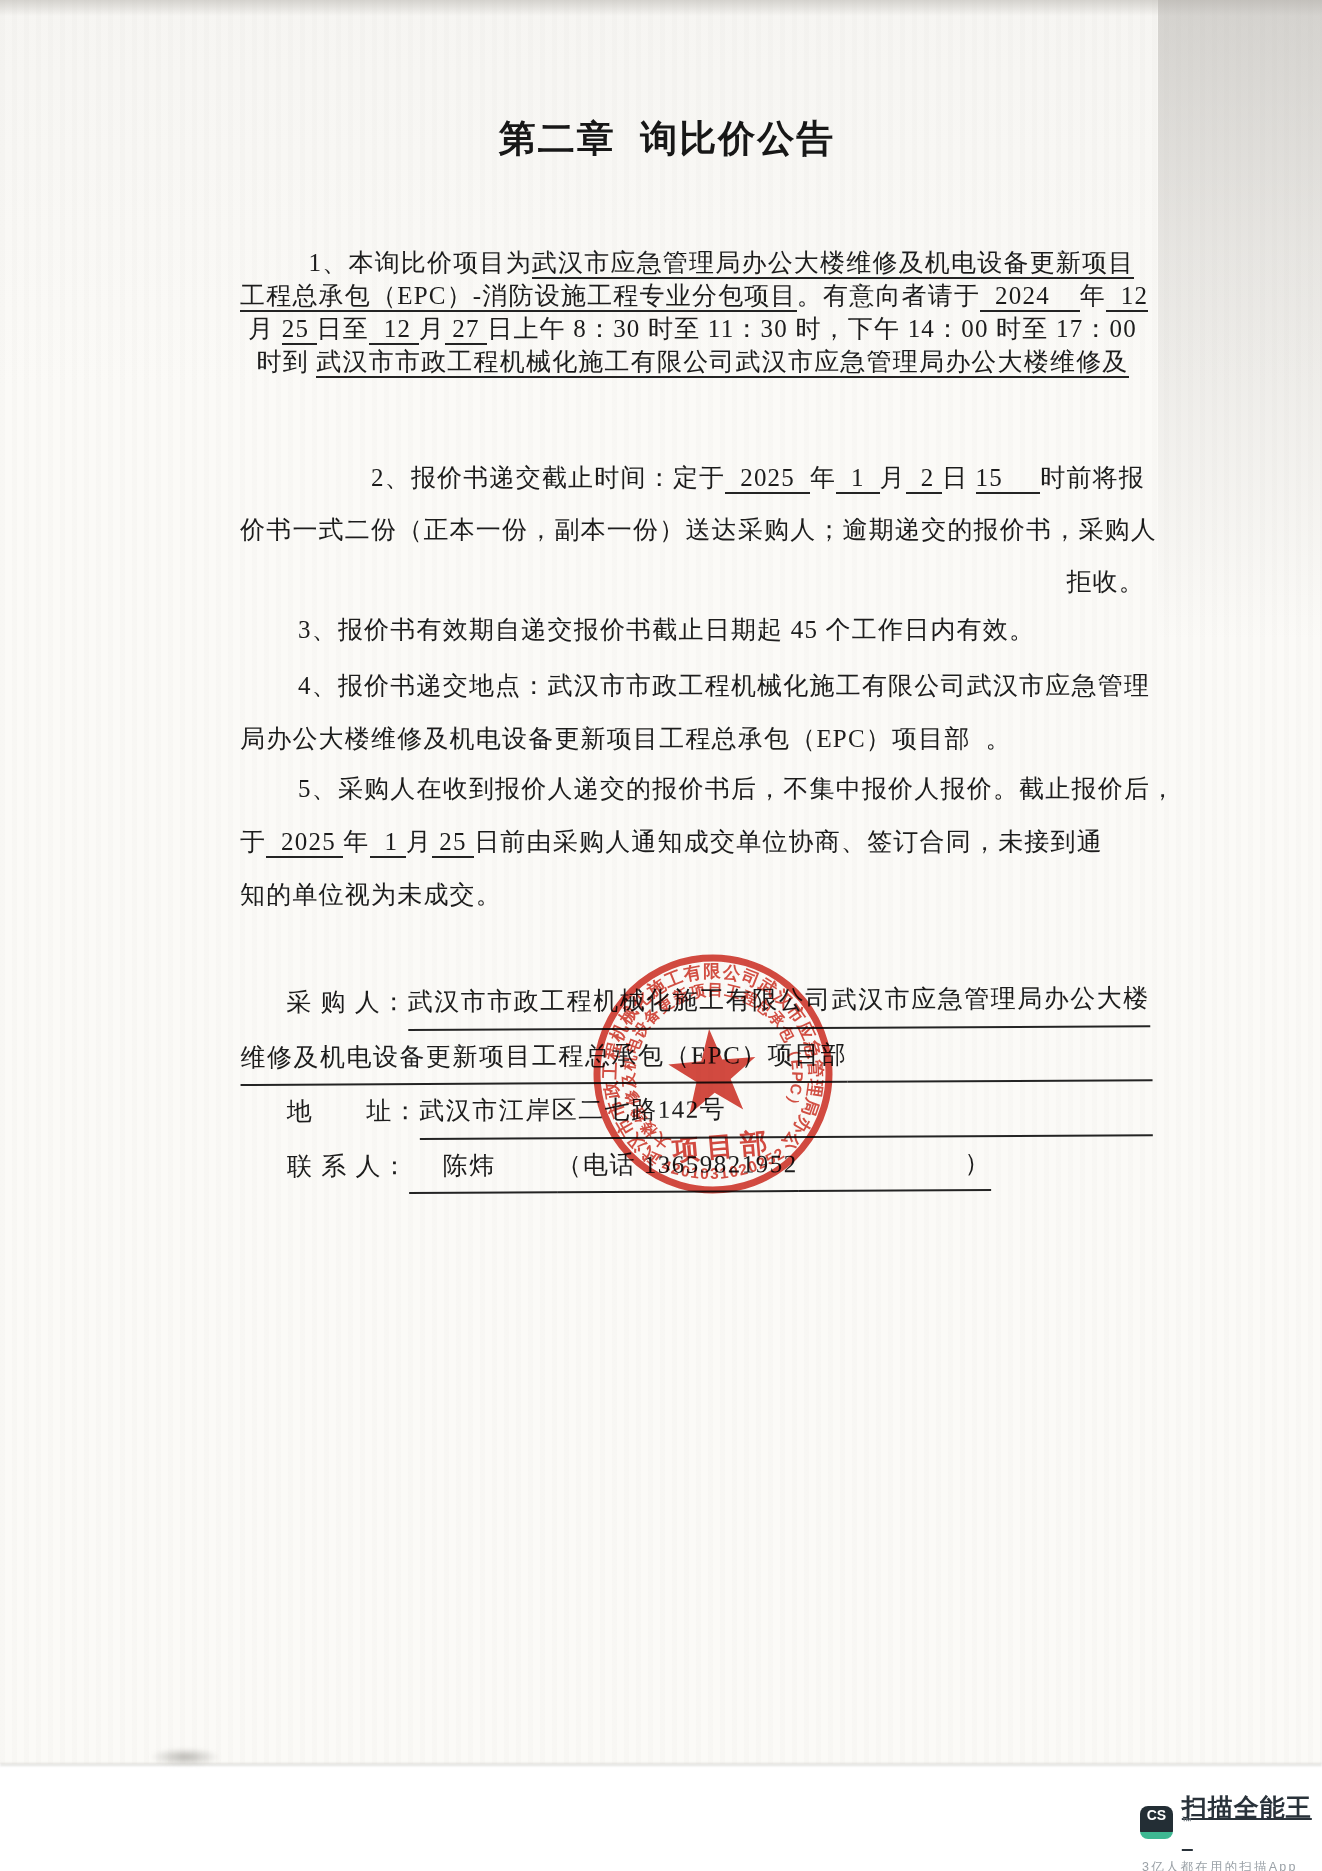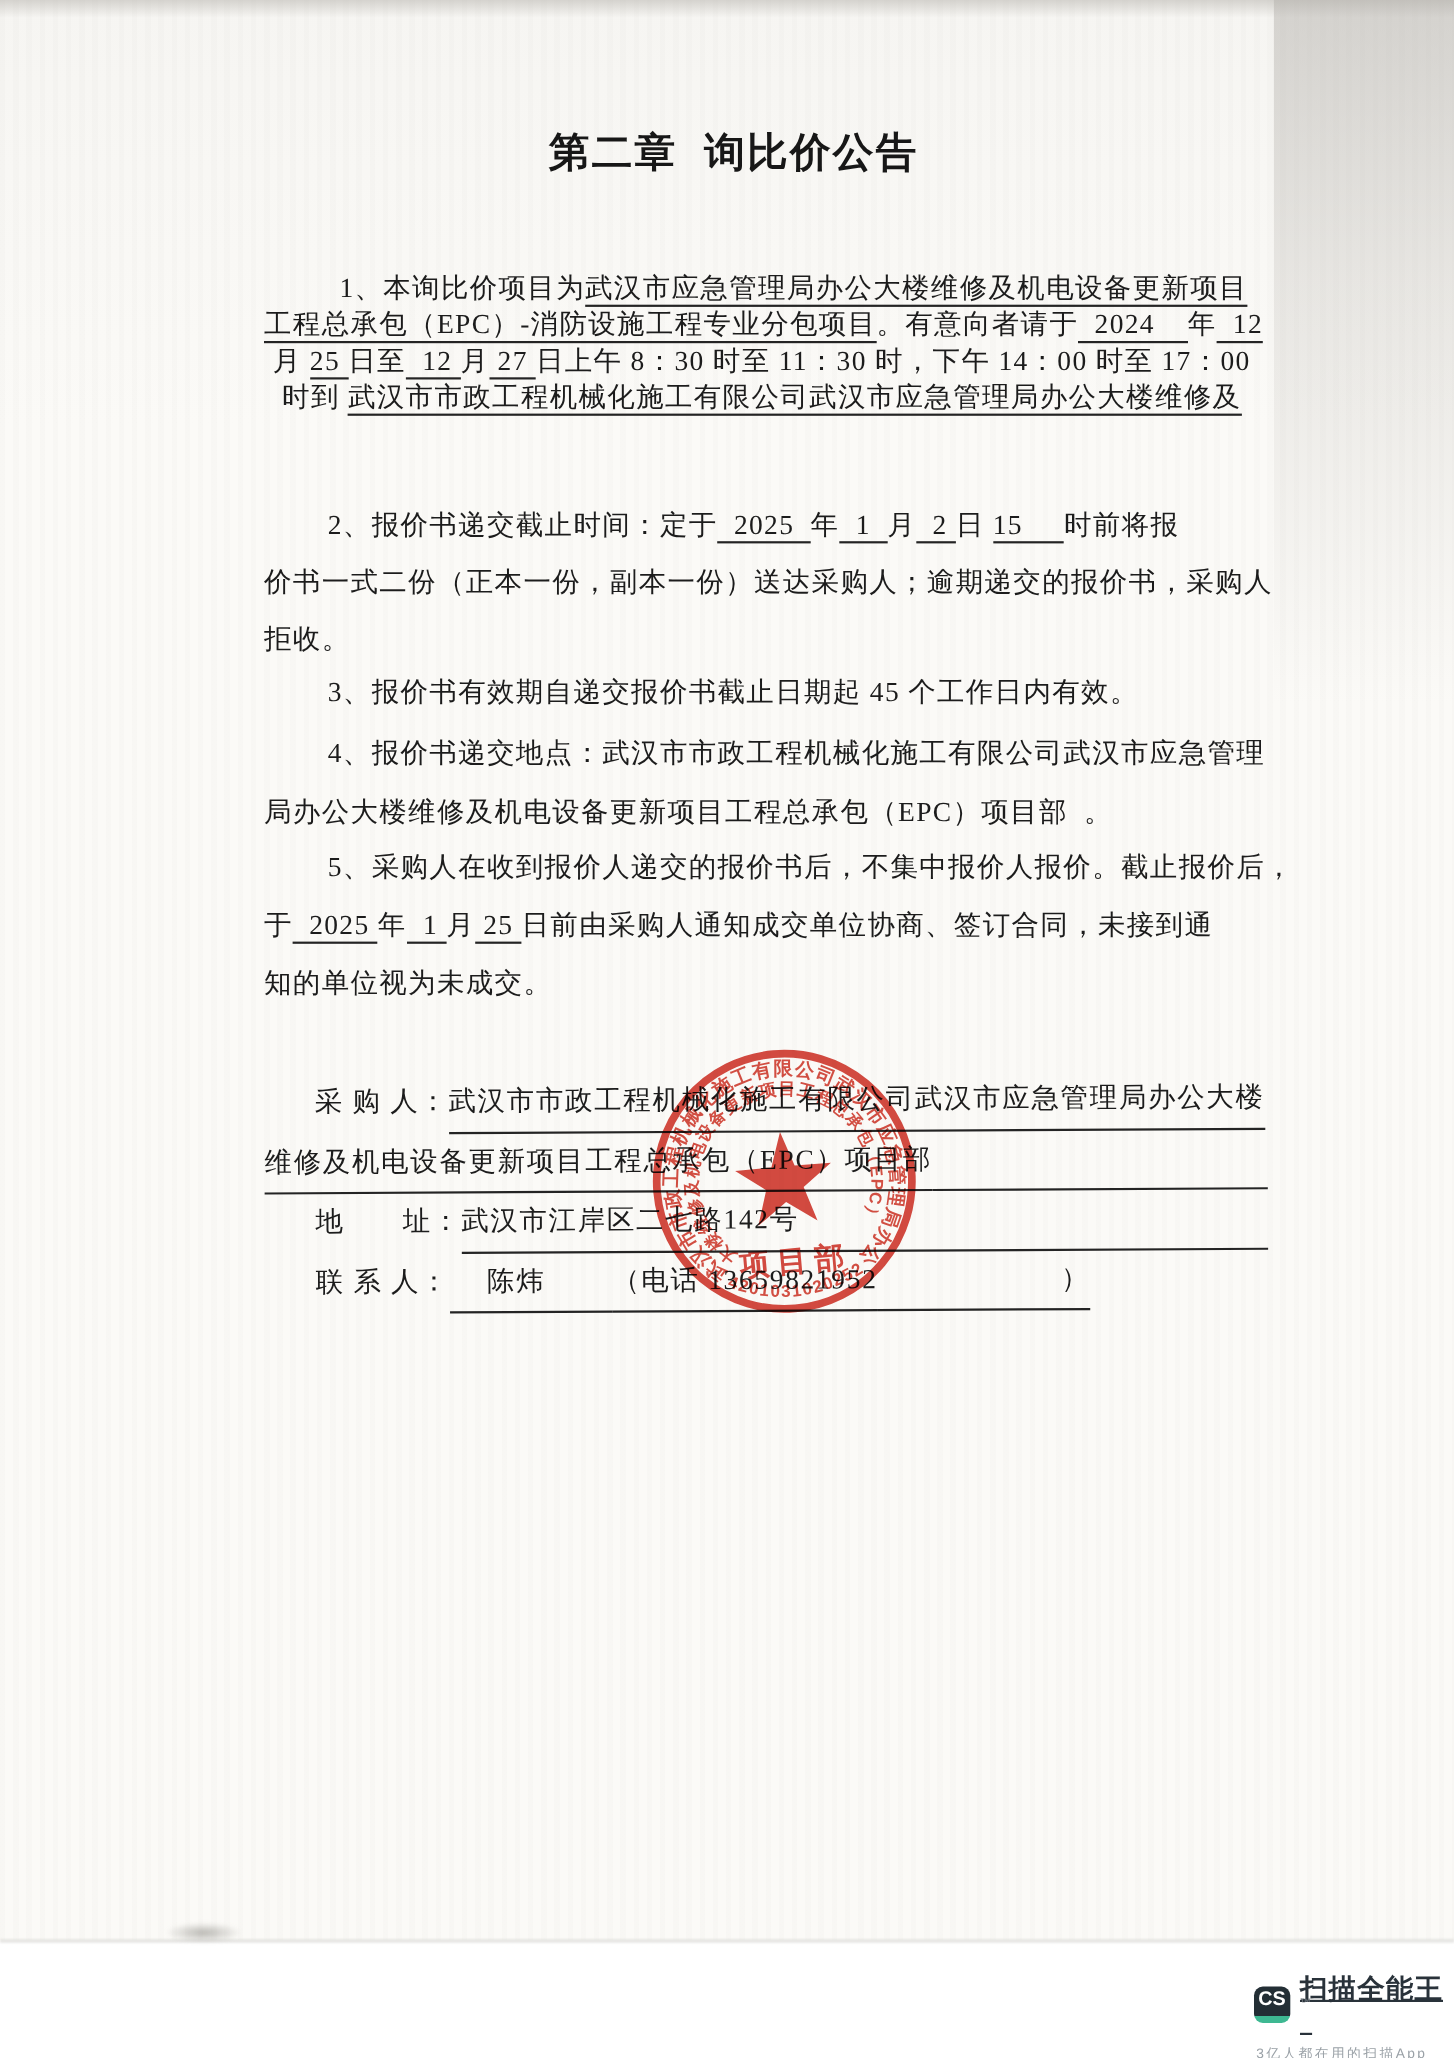--- a/index.html
+++ b/index.html
@@ -37,21 +37,21 @@
   .title{
     position:absolute;left:6px;top:114px;width:1322px;text-align:center;
     font-family:"Liberation Sans","DejaVu Sans",sans-serif;
     font-weight:bold;font-size:37px;letter-spacing:2px;word-spacing:12px;color:#171717;
   }
 
   .para{position:absolute;left:240px;width:905px;font-size:25px;letter-spacing:1.2px;}
   .ln{white-space:pre;}
   .ind{text-indent:58px;}
   .p1{top:246px;line-height:33px;text-align:center;}
-  .p2{top:452px;line-height:52px;}
+  .p2{top:452px;line-height:52px;text-align:right;}
   .p3{top:604px;line-height:52px;}
   .p4{top:659px;line-height:53px;}
   .p5{top:762px;line-height:53px;}
   .u{border-bottom:2px solid #242424;padding-bottom:1px;}
 
   .footer{
     position:absolute;left:240px;top:977px;width:912px;
     font-size:25px;letter-spacing:1.5px;line-height:51.5px;
     transform:rotate(-0.3deg);transform-origin:left top;
   }
@@ -69,21 +69,21 @@
   .seal-arc-text.inner{font-size:15.5px;}
   .seal-star{fill:#cf2d22;}
   .seal-label{fill:#cf2d22;font-size:27px;font-weight:bold;letter-spacing:7px;text-anchor:middle;font-family:"Liberation Sans","DejaVu Sans",sans-serif;}
   .seal-num{fill:#d03326;font-size:15.5px;font-family:"Liberation Sans","DejaVu Sans",sans-serif;font-weight:bold;letter-spacing:1.5px;}
 
   .watermark{position:absolute;left:1140px;top:1791px;font-family:"Liberation Sans","DejaVu Sans",sans-serif;}
   .wm-row{display:flex;align-items:center;}
   .wm-logo{
     width:33px;height:33px;border-radius:8px;
     background:linear-gradient(180deg,#232e35 0%,#232e35 80%,#3eb892 80%,#3eb892 100%);
-    color:#ffffff;font-weight:bold;font-size:18px;display:flex;align-items:flex-start;justify-content:center;
+    color:#ffffff;font-weight:bold;font-size:14px;display:flex;align-items:flex-start;justify-content:center;
     padding-top:1px;box-sizing:border-box;
   }
   .wm-title{margin-left:9px;font-size:25px;font-weight:bold;color:#29323a;letter-spacing:1px;text-decoration:underline;}
   .wm-tm{font-size:10px;color:#6b737a;vertical-align:top;position:relative;top:-8px;}
   .wm-sub{margin-top:6px;font-size:12.5px;color:#9aa1a7;letter-spacing:2.2px;padding-left:2px;}
 </style>
 </head>
 <body>
 
 <div class="sheet">

